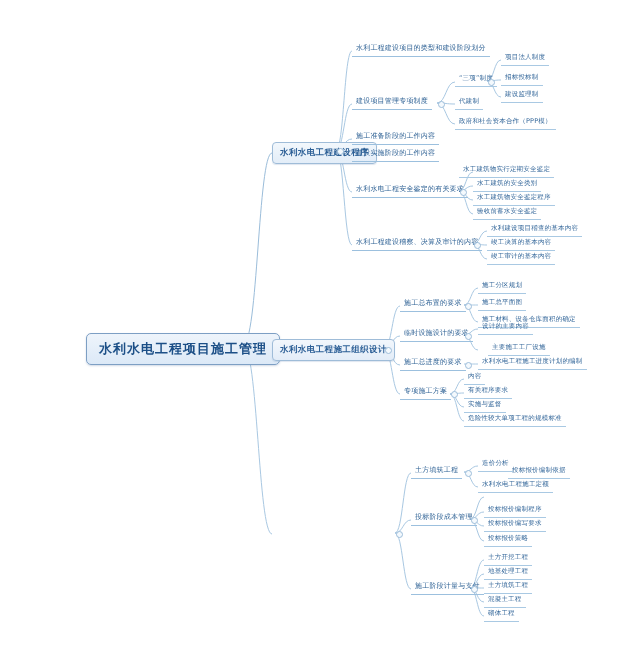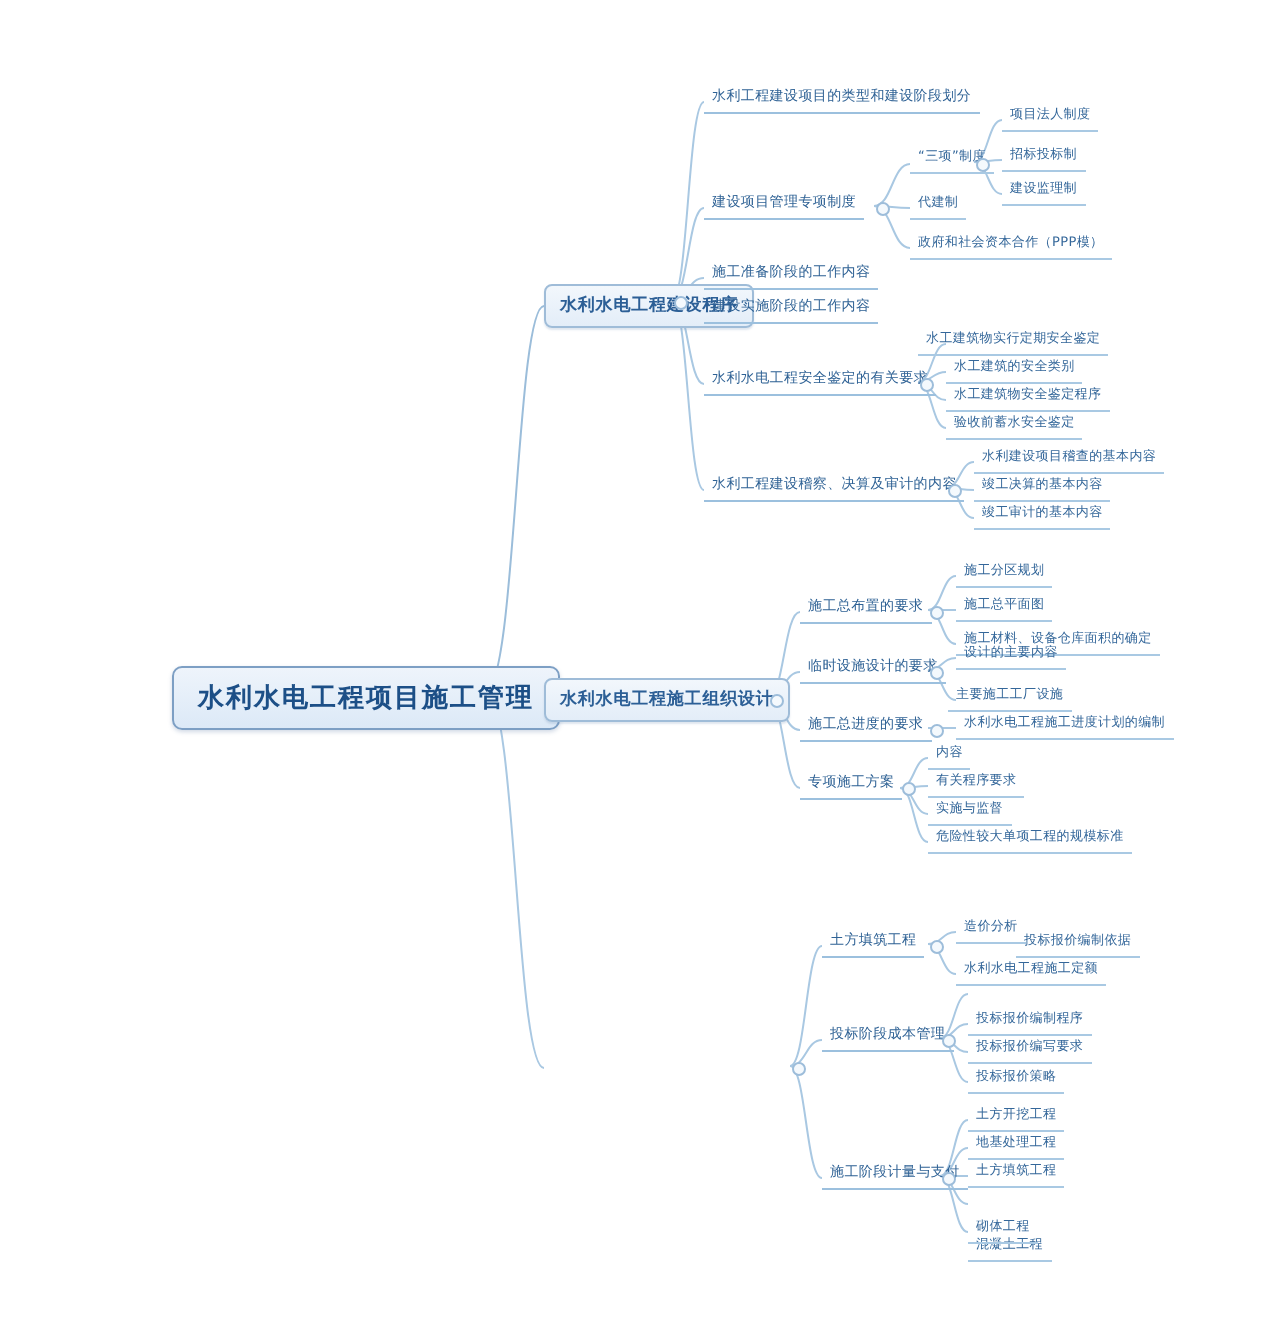--- a/index.html
+++ b/index.html
@@ -161,21 +161,21 @@
   <div class="node n-l2" style="left:400px;top:355px;">施工总进度的要求</div>
   <div class="dot" style="left:465px;top:362px;"></div>
   <div class="node n-l2" style="left:400px;top:384px;">专项施工方案</div>
   <div class="dot" style="left:451px;top:391px;"></div>
 
   <div class="node n-l3" style="left:478px;top:279px;">施工分区规划</div>
   <div class="node n-l3" style="left:478px;top:296px;">施工总平面图</div>
   <div class="node n-l3" style="left:478px;top:313px;">施工材料、设备仓库面积的确定</div>
 
   <div class="node n-l3" style="left:478px;top:320px;">设计的主要内容</div>
-  <div class="node n-l3" style="left:474px;top:341px;">主要施工工厂设施</div>
+  <div class="node n-l3" style="left:488px;top:341px;">主要施工工厂设施</div>
 
   <div class="node n-l3" style="left:478px;top:355px;">水利水电工程施工进度计划的编制</div>
 
   <div class="node n-l3" style="left:464px;top:370px;">内容</div>
   <div class="node n-l3" style="left:464px;top:384px;">有关程序要求</div>
   <div class="node n-l3" style="left:464px;top:398px;">实施与监督</div>
   <div class="node n-l3" style="left:464px;top:412px;">危险性较大单项工程的规模标准</div>
 
   <div class="dot" style="left:396px;top:531px;"></div>
 
@@ -190,15 +190,15 @@
   <div class="node n-l3" style="left:478px;top:478px;">水利水电工程施工定额</div>
 
   <div class="node n-l3" style="left:484px;top:464px;margin-left:24px;">投标报价编制依据</div>
   <div class="node n-l3" style="left:484px;top:503px;">投标报价编制程序</div>
   <div class="node n-l3" style="left:484px;top:517px;">投标报价编写要求</div>
   <div class="node n-l3" style="left:484px;top:532px;">投标报价策略</div>
 
   <div class="node n-l3" style="left:484px;top:551px;">土方开挖工程</div>
   <div class="node n-l3" style="left:484px;top:565px;">地基处理工程</div>
   <div class="node n-l3" style="left:484px;top:579px;">土方填筑工程</div>
-  <div class="node n-l3" style="left:484px;top:616px;">混凝土工程</div>
+  <div class="node n-l3" style="left:484px;top:593px;">混凝土工程</div>
   <div class="node n-l3" style="left:484px;top:607px;">砌体工程</div>
 </div>
 
 </body></html>

